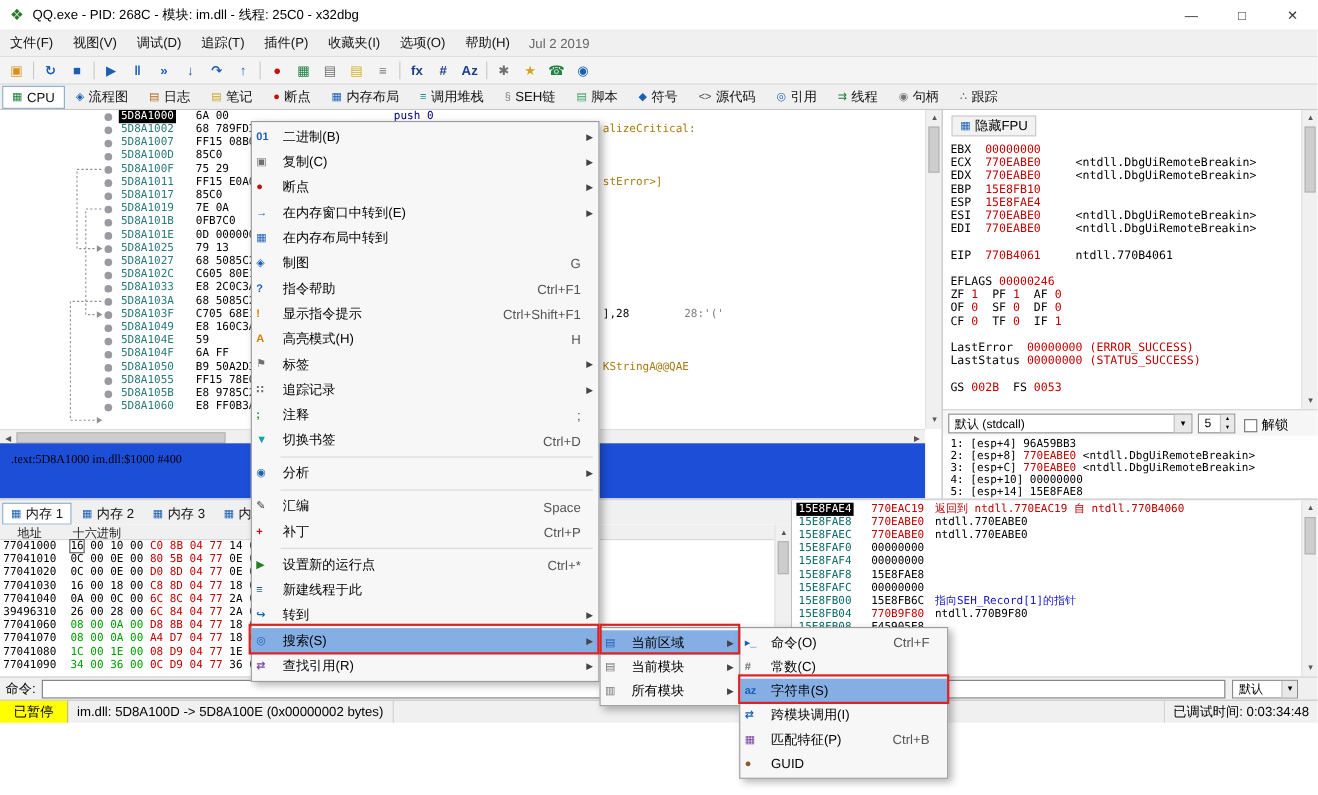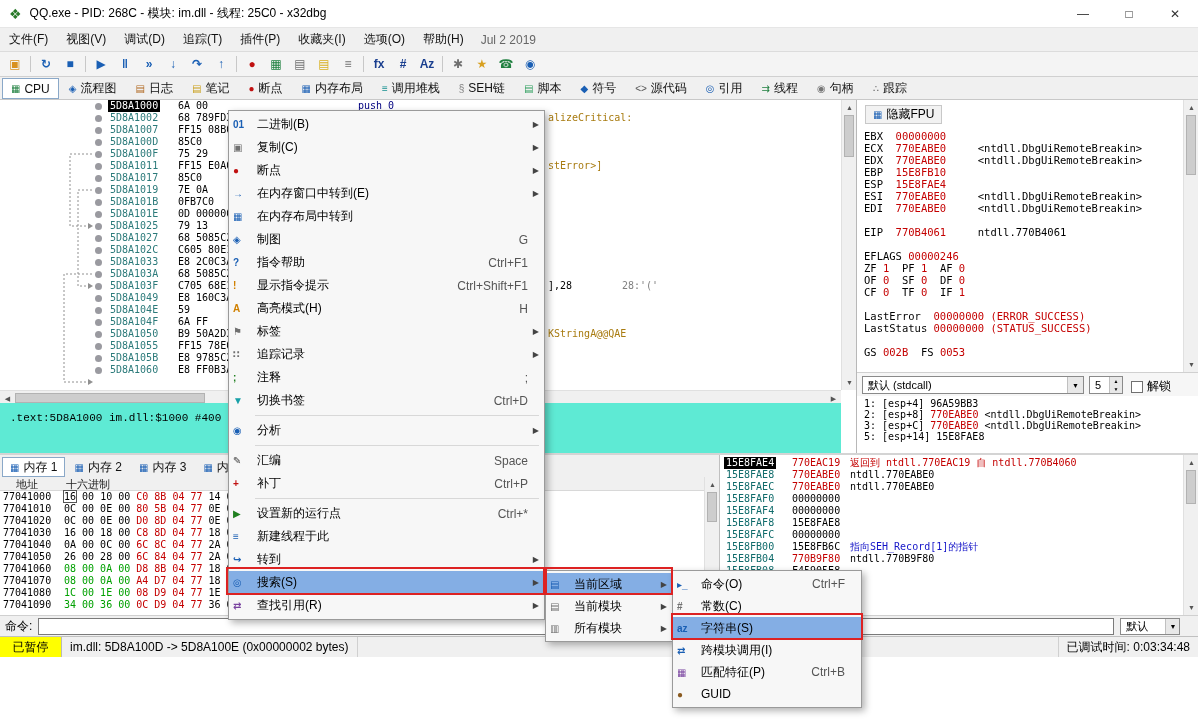--- a/index.html
+++ b/index.html
@@ -38,21 +38,21 @@
   .disasm{position:absolute;top:100px;left:0;width:841px;height:290px;background:#fff;overflow:hidden}
   .drow{position:relative;height:12px;font-family:"DejaVu Sans Mono","Liberation Mono",monospace;font-size:10px;line-height:12px;white-space:pre}
   .d-dot{position:absolute;left:95px;top:3px;width:7px;height:7px;border-radius:50%;background:#9a9aa0}
   .d-addr{position:absolute;left:110px;color:#2b7a7a}
   .d-addr.sel{background:#000;color:#fff;left:108px;padding:0 2px}
   .d-bytes{position:absolute;left:178px;color:#000}
   .d-instr{position:absolute;left:358px;color:#000080}
   .d-frag{position:absolute;left:548px}
   .d-comment{position:absolute;left:622px}
 
-  .info-line{position:absolute;top:403px;left:0;width:841px;height:50px;background:#5eead4;font-family:Liberation Mono, monospace;font-size:11px;color:#000;padding:9px 0 0 10px}
+  .info-line{position:absolute;top:403px;left:0;width:841px;height:50px;background:#1d4ed8;font-family:Liberation Serif, serif;font-size:11px;color:#000;padding:9px 0 0 10px}
 
   
   .vscroll{position:absolute;width:15px;background:#f0f0f0;display:flex;flex-direction:column;font-size:7px;color:#555;border-left:1px solid #e0e0e0}
   .hscroll{position:absolute;height:15px;background:#f0f0f0;display:flex;font-size:7px;color:#555;border-top:1px solid #e0e0e0}
   .sb-btn{width:15px;height:15px;display:flex;align-items:center;justify-content:center;flex:none}
   .sb-track{flex:1;position:relative}
   .sb-thumb-v{position:absolute;left:2px;right:2px;background:#cdcdcd;border:1px solid #b2b2b2}
   .sb-thumb-h{position:absolute;top:2px;bottom:2px;background:#cdcdcd;border:1px solid #b2b2b2}
 
   
@@ -382,20 +382,21 @@
       </div>
       <div class="unlock">
         <span class="cbx"></span>
         <span>解锁</span>
       </div>
     </div>
     <div class="args" id="arglines">
         <div class="aline"><span class="c-k">1: [esp+4] 96A59BB3</span></div>
         <div class="aline"><span class="c-k">2: [esp+8] </span><span class="c-r">770EABE0</span><span class="c-k"> &lt;ntdll.DbgUiRemoteBreakin&gt;</span></div>
         <div class="aline"><span class="c-k">3: [esp+C] </span><span class="c-r">770EABE0</span><span class="c-k"> &lt;ntdll.DbgUiRemoteBreakin&gt;</span></div>
+        <div class="aline"><span class="c-k">4: [esp+10] 00000000</span></div>
         <div class="aline"><span class="c-k">5: [esp+14] 15E8FAE8</span></div>
       </div>
   </div>
   <div class="vscroll" style="left:1183px;top:100px;height:272px">
     <div class="sb-btn">▲</div>
     <div class="sb-track">
         <div class="sb-thumb-v" style="top:0;height:60px"></div>
       </div>
     <div class="sb-btn">▼</div>
   </div>
@@ -437,21 +438,21 @@
     <div class="mem-head">
       <span class="mh-addr">地址</span>
       <span class="mh-hex">十六进制</span>
     </div>
     <div id="memrows">
         <div class="mrow"><span class="m-addr">77041000</span><span class="m-bytes"><span class="m-cursor c-k">16</span><span class="c-k"> 00 10 00 </span><span class="c-r">C0 8B 04 77</span><span class="c-k"> 14 00</span></span></div>
         <div class="mrow"><span class="m-addr">77041010</span><span class="m-bytes"><span class="c-k">0C 00 0E 00 </span><span class="c-r">80 5B 04 77</span><span class="c-k"> 0E 00</span></span></div>
         <div class="mrow"><span class="m-addr">77041020</span><span class="m-bytes"><span class="c-k">0C 00 0E 00 </span><span class="c-r">D0 8D 04 77</span><span class="c-k"> 0E 00</span></span></div>
         <div class="mrow"><span class="m-addr">77041030</span><span class="m-bytes"><span class="c-k">16 00 18 00 </span><span class="c-r">C8 8D 04 77</span><span class="c-k"> 18 00</span></span></div>
         <div class="mrow"><span class="m-addr">77041040</span><span class="m-bytes"><span class="c-k">0A 00 0C 00 </span><span class="c-r">6C 8C 04 77</span><span class="c-k"> 2A 00</span></span></div>
-        <div class="mrow"><span class="m-addr">77041050</span><span class="m-bytes"><span class="c-k">26 00 28 00 </span><span class="c-r">6C 84 04 77</span><span class="c-k"> 2A 00</span></span></div>
+        <div class="mrow"><span class="m-addr">39496310</span><span class="m-bytes"><span class="c-k">26 00 28 00 </span><span class="c-r">6C 84 04 77</span><span class="c-k"> 2A 00</span></span></div>
         <div class="mrow"><span class="m-addr">77041060</span><span class="m-bytes"><span class="c-grn">08 00 0A 00 </span><span class="c-r">D8 8B 04 77</span><span class="c-k"> 18 00</span></span></div>
         <div class="mrow"><span class="m-addr">77041070</span><span class="m-bytes"><span class="c-grn">08 00 0A 00 </span><span class="c-r">A4 D7 04 77</span><span class="c-k"> 18 00</span></span></div>
         <div class="mrow"><span class="m-addr">77041080</span><span class="m-bytes"><span class="c-grn">1C 00 1E 00 </span><span class="c-r">08 D9 04 77</span><span class="c-k"> 1E 00</span></span></div>
         <div class="mrow"><span class="m-addr">77041090</span><span class="m-bytes"><span class="c-grn">34 00 36 00 </span><span class="c-r">0C D9 04 77</span><span class="c-k"> 36 00</span></span></div>
       </div>
   </div>
   <div class="vscroll" style="left:704px;top:477px;height:138px">
     <div class="sb-btn">▲</div>
     <div class="sb-track">
         <div class="sb-thumb-v" style="top:0;height:30px"></div>

